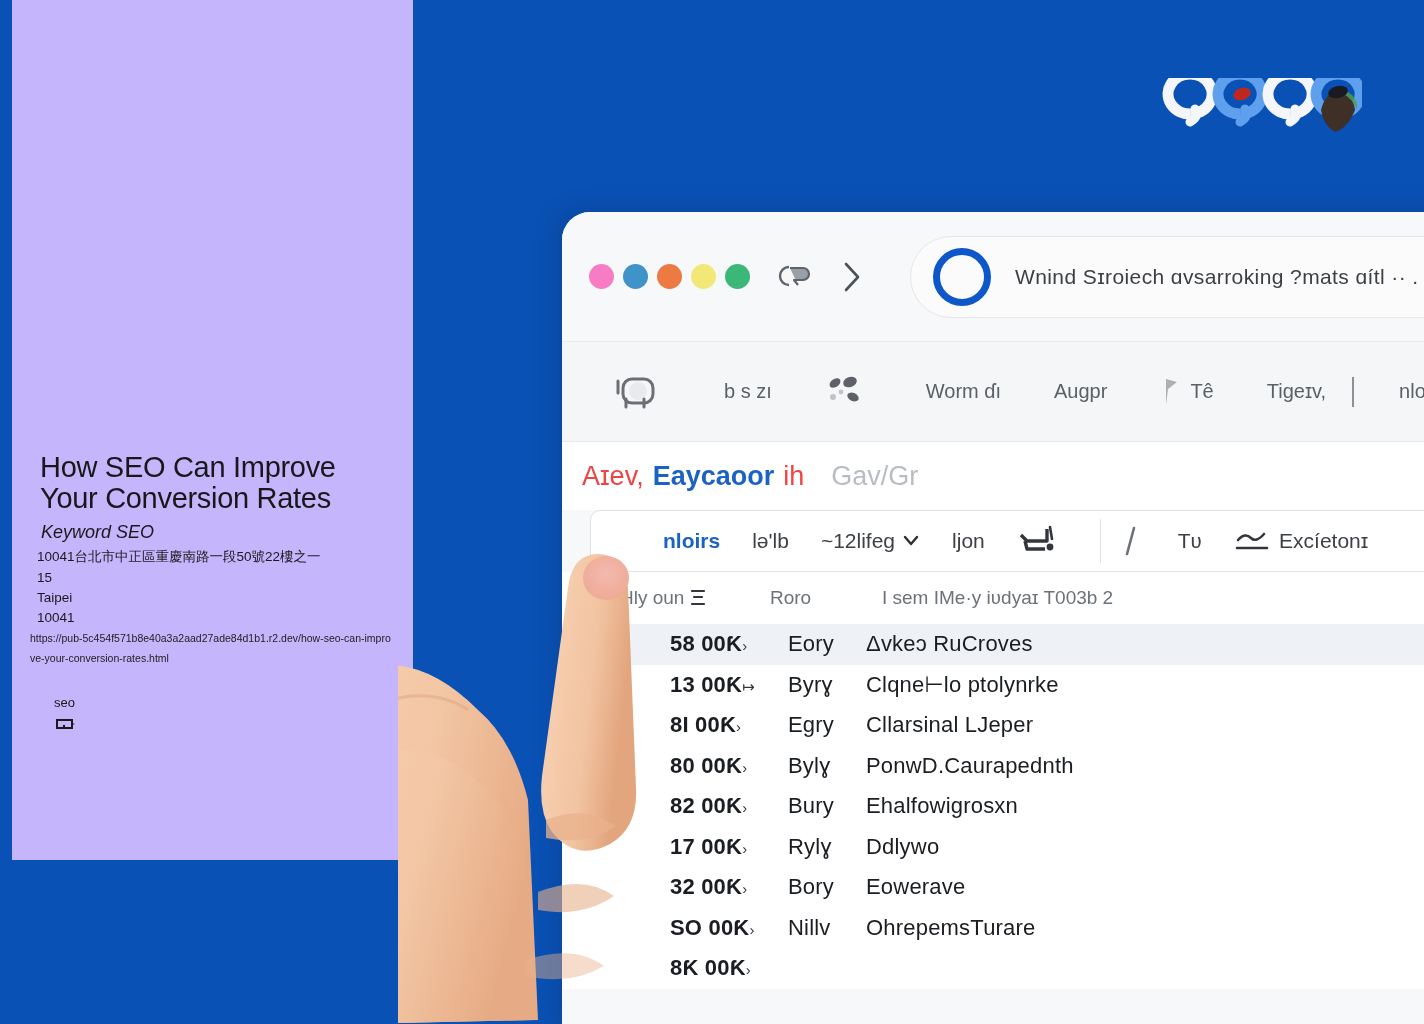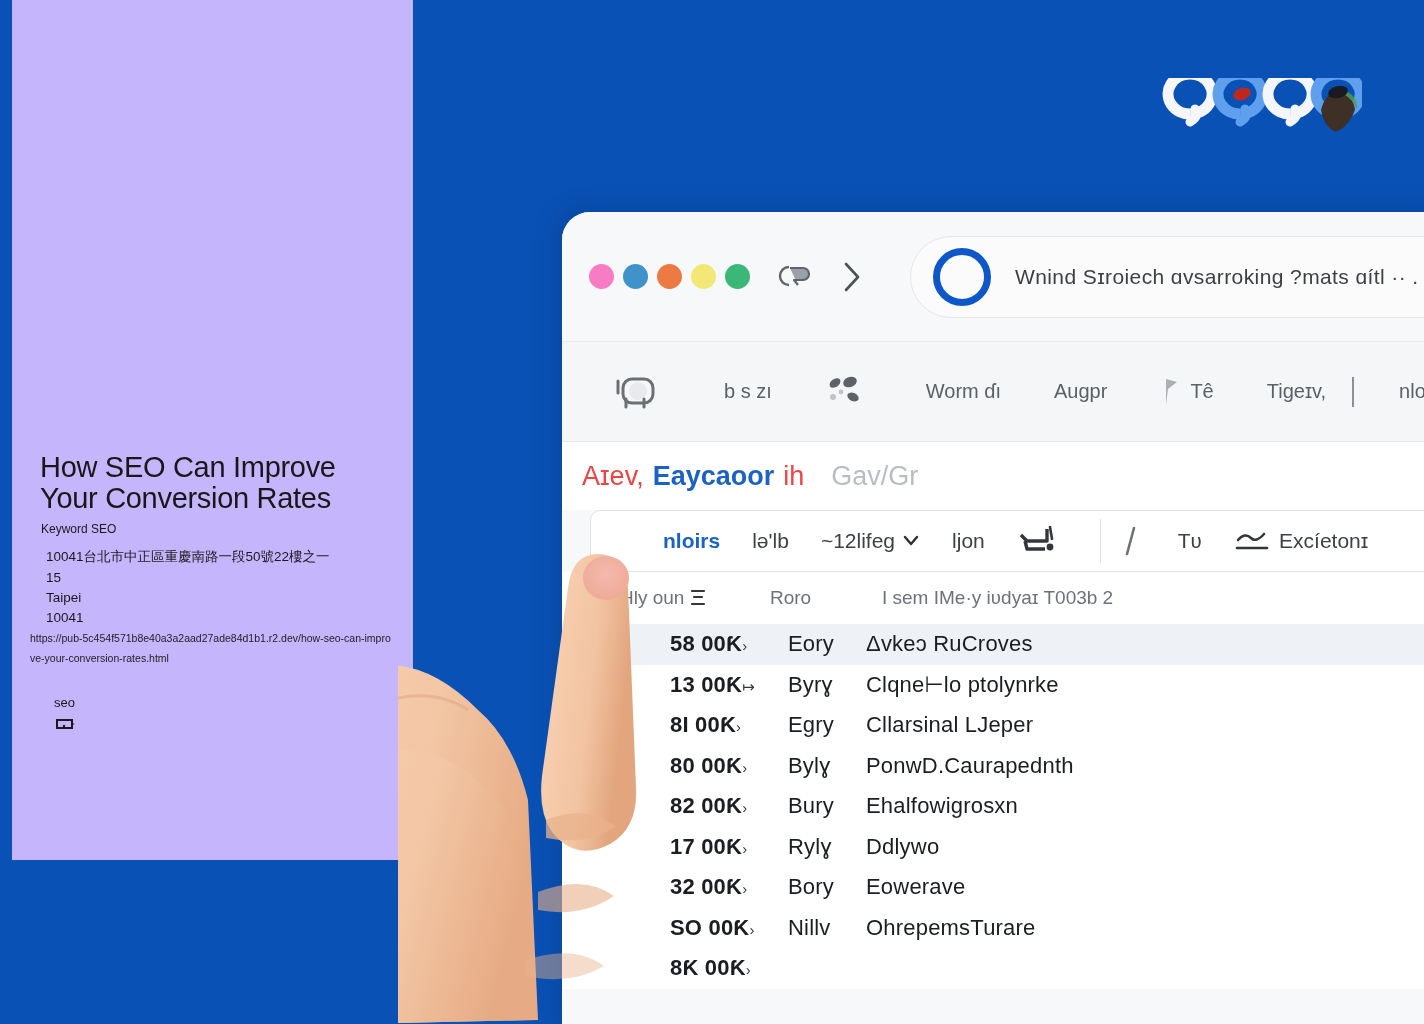--- a/index.html
+++ b/index.html
@@ -21,24 +21,24 @@
   }
   #article-title {
     position: absolute; left: 28px; top: 452px;
     width: 360px;
     font-size: 29px; line-height: 31px;
     font-weight: 400; color: #181818;
     letter-spacing: -0.3px;
   }
   #article-subtitle {
     position: absolute; left: 29px; top: 522px;
-    font-size: 12px; color: #1a1a1a; font-weight: 400;
+    font-size: 18px; color: #1a1a1a; font-weight: 400; font-style: italic;
   }
   .meta-line {
-    position: absolute; left: 34px;
+    position: absolute; left: 25px;
     font-size: 13.5px; color: #1a1a1a; line-height: 20px;
     white-space: nowrap;
   }
   #meta-address { top: 547px; }
   #meta-number  { top: 568px; }
   #meta-city    { top: 588px; }
   #meta-zip     { top: 608px; }
   #article-url {
     position: absolute; left: 18px; top: 628px;
     width: 364px;

